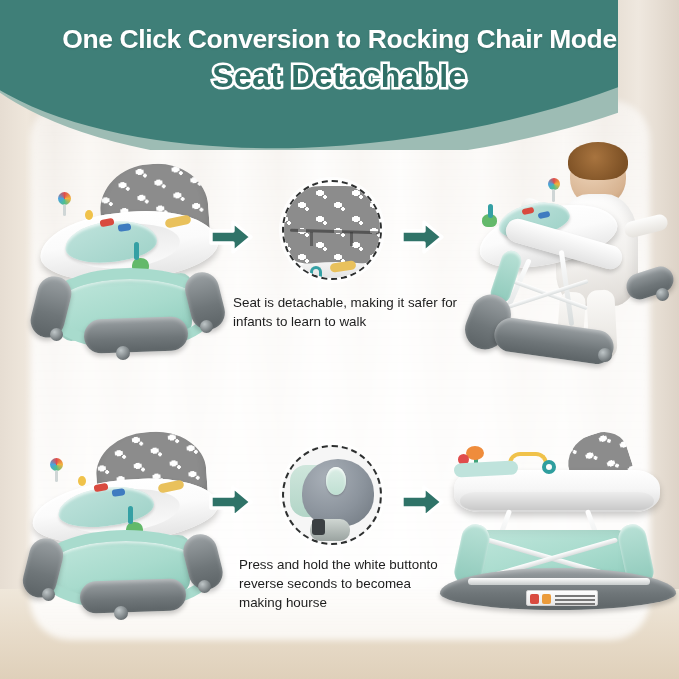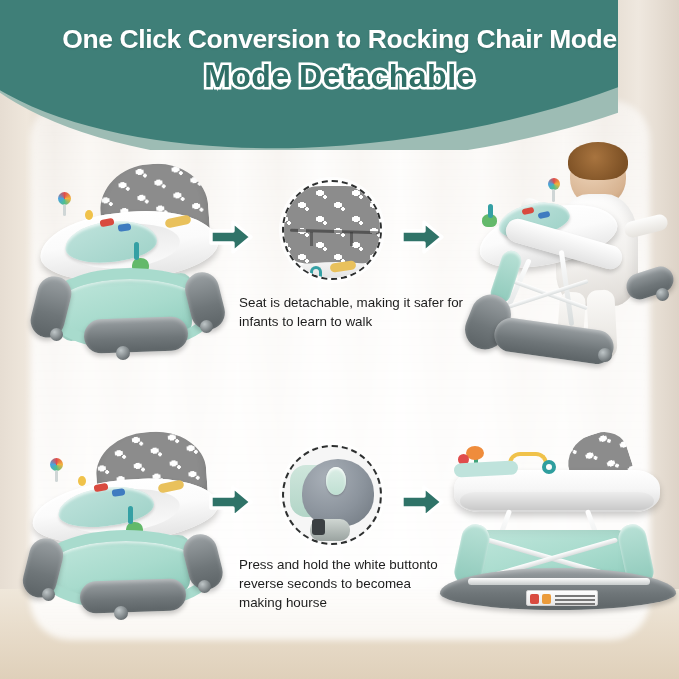--- a/index.html
+++ b/index.html
@@ -134,21 +134,21 @@
 <div id="page">
 
   <div class="bg-room"></div>
   <div class="bg-floor"></div>
   <div class="bg-white-card"></div>
 
   <div class="header-wrap">
     <div class="header-light"></div>
     <div class="header-main"></div>
     <div class="title-line1">One Click Conversion to Rocking Chair Mode</div>
-    <div class="title-line2">Mode Detachable</div>
+    <div class="title-line2">Seat Detachable</div>
   </div>
 
   <div class="walker" style="left:28px; top:160px; width:200px; height:205px;">
 
     <div class="w-seat elephant-fabric" style="left:72px; top:4px; width:108px; height:82px; transform:rotate(-4deg);"></div>
 
     <div class="w-tray" style="left:12px; top:52px; width:178px; height:68px; transform:rotate(-5deg);"></div>
     <div class="w-tray-inner" style="left:40px; top:64px; width:112px; height:44px; transform:rotate(-5deg); background:linear-gradient(180deg,#e9e9e9,#fafafa);"></div>
 
     <div class="w-toypanel" style="left:37px; top:62px; width:92px; height:40px; transform:rotate(-6deg);"></div>
@@ -226,21 +226,21 @@
     <div class="w-frame-bar" style="left:46px; top:150px; width:84px; height:4px; transform:rotate(-18deg);"></div>
     <div class="w-ring-green" style="left:36px; top:108px; width:20px; height:54px; border-radius:12px; transform:rotate(18deg);"></div>
 
     <div class="w-bumper-gray" style="left:8px; top:152px; width:40px; height:56px; border-radius:20px; transform:rotate(22deg);"></div>
     <div class="w-bumper-gray" style="left:34px; top:182px; width:120px; height:34px; border-radius:22px; transform:rotate(8deg);"></div>
     <div class="w-bumper-gray" style="left:166px; top:128px; width:48px; height:26px; border-radius:16px; transform:rotate(-18deg);"></div>
     <div class="w-wheel" style="left:138px; top:206px; width:14px; height:14px;"></div>
     <div class="w-wheel" style="left:196px; top:146px; width:13px; height:13px;"></div>
   </div>
 
-  <div class="caption" style="left:239px; top:293px; width:228px;">Seat is detachable, making it safer for infants to learn to walk</div>
+  <div class="caption" style="left:233px; top:293px; width:228px;">Seat is detachable, making it safer for infants to learn to walk</div>
 
   <div class="walker" style="left:22px; top:430px; width:210px; height:195px;">
     <div class="w-seat elephant-fabric" style="left:74px; top:2px; width:110px; height:74px; transform:rotate(-4deg);"></div>
     <div class="w-tray" style="left:10px; top:50px; width:186px; height:62px; transform:rotate(-6deg);"></div>
     <div class="w-tray-inner" style="left:40px; top:60px; width:118px; height:42px; transform:rotate(-6deg); background:linear-gradient(180deg,#e9e9e9,#fafafa);"></div>
     <div class="w-toypanel" style="left:36px; top:58px; width:96px; height:38px; transform:rotate(-7deg);"></div>
     <div class="toy-dot" style="left:28px; top:28px; width:13px; height:13px; background:conic-gradient(#e04c4c,#f2b23c,#4fc08d,#4aa3df,#e04c4c);"></div>
     <div class="toy-bar" style="left:33px; top:40px; width:3px; height:12px; background:#cfd6d6;"></div>
     <div class="toy-bar" style="left:72px; top:54px; width:14px; height:7px; background:#d94a3f; transform:rotate(-10deg);"></div>
     <div class="toy-bar" style="left:90px; top:59px; width:13px; height:7px; background:#3f7cc0; transform:rotate(-8deg);"></div>

